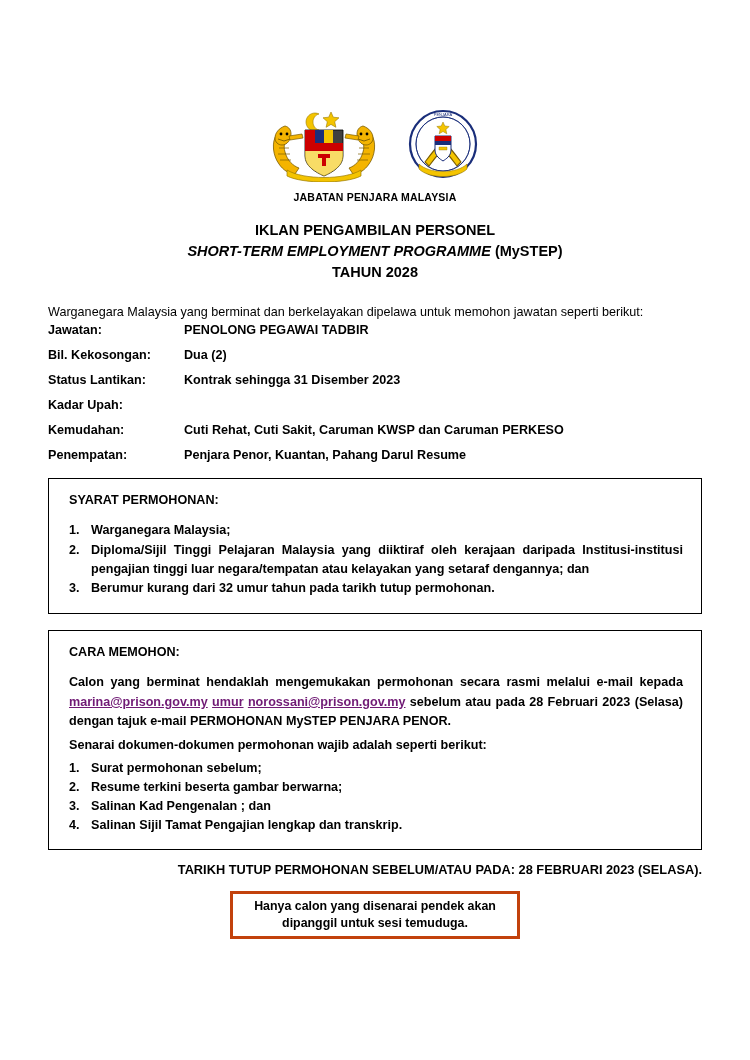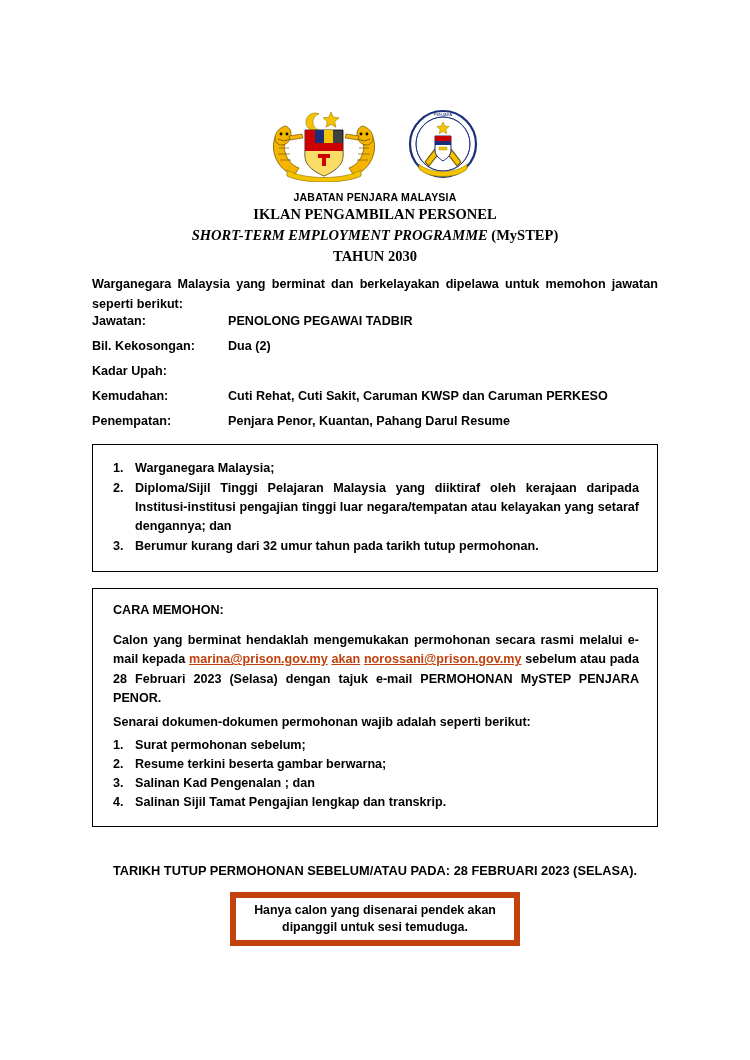--- a/index.html
+++ b/index.html
@@ -13,21 +13,21 @@
     font-family: "Liberation Sans", sans-serif;
     color: #000000;
     position: relative;
     overflow: hidden;
   }
   .page {
     position: relative;
     width: 750px;
     height: 1060px;
     box-sizing: border-box;
-    padding: 0 92px;
+    padding: 0 48px;
   }
 
   
   .crest-row {
     display: flex;
     justify-content: center;
     align-items: flex-end;
     gap: 26px;
     padding-top: 96px;
     height: 86px;
@@ -41,39 +41,39 @@
   .dept {
     text-align: center;
     font-size: 10.5px;
     font-weight: bold;
     letter-spacing: 0.2px;
     line-height: 1.35;
     margin-top: 8px;
   }
   .title-block {
     text-align: center;
+    margin-top: 16px;
     line-height: 1.45;
-    font-family: Liberation Serif, serif;
   }
   .title-line {
     font-size: 14.5px;
     font-weight: bold;
   }
   .title-line.italic {
     font-style: italic;
   }
   .title-line .nonitalic {
     font-style: normal;
   }
 
   
   .intro {
-    margin-top: 8px;
-    font-size: 12.6px;
-    font-weight: bold;
+    margin-top: 20px;
+    font-size: 12.6px;
+    font-weight: normal;
     text-align: justify;
     line-height: 1.55;
   }
 
   
   .details {
     font-size: 12.6px;
     font-weight: bold;
   }
   .detail-row {
@@ -119,21 +119,21 @@
     text-align: justify;
   }
 
   .para {
     font-size: 12.6px;
     font-weight: bold;
     text-align: justify;
     line-height: 1.55;
   }
   .para a, .email {
-    color: #c2410c;
+    color: #701a75;
     text-decoration: underline;
   }
   .para-gap {
     margin-top: 4px;
   }
   .doc-list {
     font-size: 12.6px;
     font-weight: bold;
     line-height: 1.5;
     margin-top: 4px;
@@ -141,29 +141,29 @@
   .doc-item {
     display: flex;
   }
   .doc-num {
     width: 22px;
     flex: 0 0 22px;
   }
 
   
   .closing {
-    margin-top: 36px;
-    text-align: center;
+    margin-top: 12px;
+    text-align: right;
     font-size: 12.8px;
     font-weight: bold;
   }
   .shortlist-box {
     margin: 14px auto 9px;
     width: 290px;
-    border: 6px solid #c2410c;
+    border: 3px solid #c2410c;
     text-align: center;
     font-size: 12.4px;
     font-weight: bold;
     padding: 4px 6px 5px;
     line-height: 1.35;
     box-sizing: border-box;
   }
 </style>
 </head>
 <body>
@@ -240,48 +240,53 @@
     </div>
   </div>
 
   <div class="dept">
     <div>JABATAN PENJARA MALAYSIA</div>
   </div>
 
   <div class="title-block">
     <div class="title-line">IKLAN PENGAMBILAN PERSONEL</div>
     <div class="title-line italic"><span>SHORT-TERM EMPLOYMENT PROGRAMME</span> <span class="nonitalic">(MySTEP)</span></div>
-    <div class="title-line">TAHUN 2030</div>
+    <div class="title-line">TAHUN 2028</div>
   </div>
 
   <div class="intro">Warganegara Malaysia yang berminat dan berkelayakan dipelawa untuk memohon jawatan seperti berikut:</div>
 
   <div class="details">
     <div class="detail-row">
       <div class="detail-label">Jawatan:</div>
       <div class="detail-value">PENOLONG PEGAWAI TADBIR</div>
     </div>
     <div class="detail-row">
       <div class="detail-label">Bil. Kekosongan:</div>
       <div class="detail-value">Dua (2)</div>
     </div>
     <div class="detail-row">
+      <div class="detail-label">Status Lantikan:</div>
+      <div class="detail-value">Kontrak sehingga 31 Disember 2023</div>
+    </div>
+    <div class="detail-row">
       <div class="detail-label">Kadar Upah:</div>
     </div>
     <div class="detail-row">
       <div class="detail-label">Kemudahan:</div>
       <div class="detail-value">Cuti Rehat, Cuti Sakit, Caruman KWSP dan Caruman PERKESO</div>
     </div>
     <div class="detail-row">
       <div class="detail-label">Penempatan:</div>
       <div class="detail-value">Penjara Penor, Kuantan, Pahang Darul Resume</div>
     </div>
   </div>
 
   <div class="box">
+    <div class="box-title">SYARAT PERMOHONAN:</div>
     <div class="req-list">
       <div class="req-item">
         <div class="req-num">1.</div>
         <div class="req-text">Warganegara Malaysia;</div>
       </div>
       <div class="req-item">
         <div class="req-num">2.</div>
         <div class="req-text">Diploma/Sijil Tinggi Pelajaran Malaysia yang diiktiraf oleh kerajaan daripada Institusi-institusi pengajian tinggi luar negara/tempatan atau kelayakan yang setaraf dengannya; dan</div>
       </div>
       <div class="req-item">
@@ -289,21 +294,21 @@
         <div class="req-text">Berumur kurang dari 32 umur tahun pada tarikh tutup permohonan.</div>
       </div>
     </div>
   </div>
 
   <div class="box">
     <div class="box-title">CARA MEMOHON:</div>
 
     <div class="para"><span>Calon yang berminat hendaklah mengemukakan permohonan secara rasmi melalui e-mail kepada</span>
       <a class="email" href="#">marina@prison.gov.my</a>
-      <a class="email" href="#">akan</a>
+      <a class="email" href="#">umur</a>
       <a class="email" href="#">norossani@prison.gov.my</a>
       <span>sebelum atau pada 28 Februari 2023 (Selasa) dengan tajuk e-mail PERMOHONAN MySTEP PENJARA PENOR.</span>
     </div>
 
     <div class="para para-gap">Senarai dokumen-dokumen permohonan wajib adalah seperti berikut:</div>
 
     <div class="doc-list">
       <div class="doc-item">
         <div class="doc-num">1.</div>
         <div>Surat permohonan sebelum;</div>

